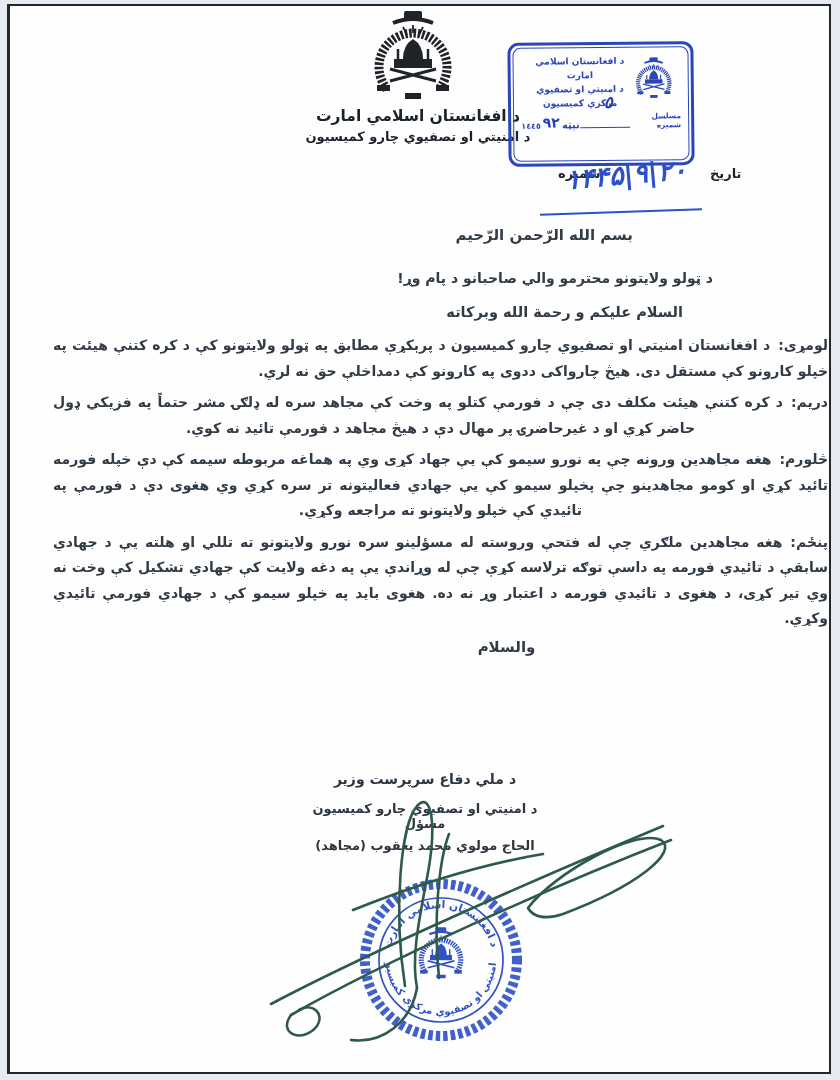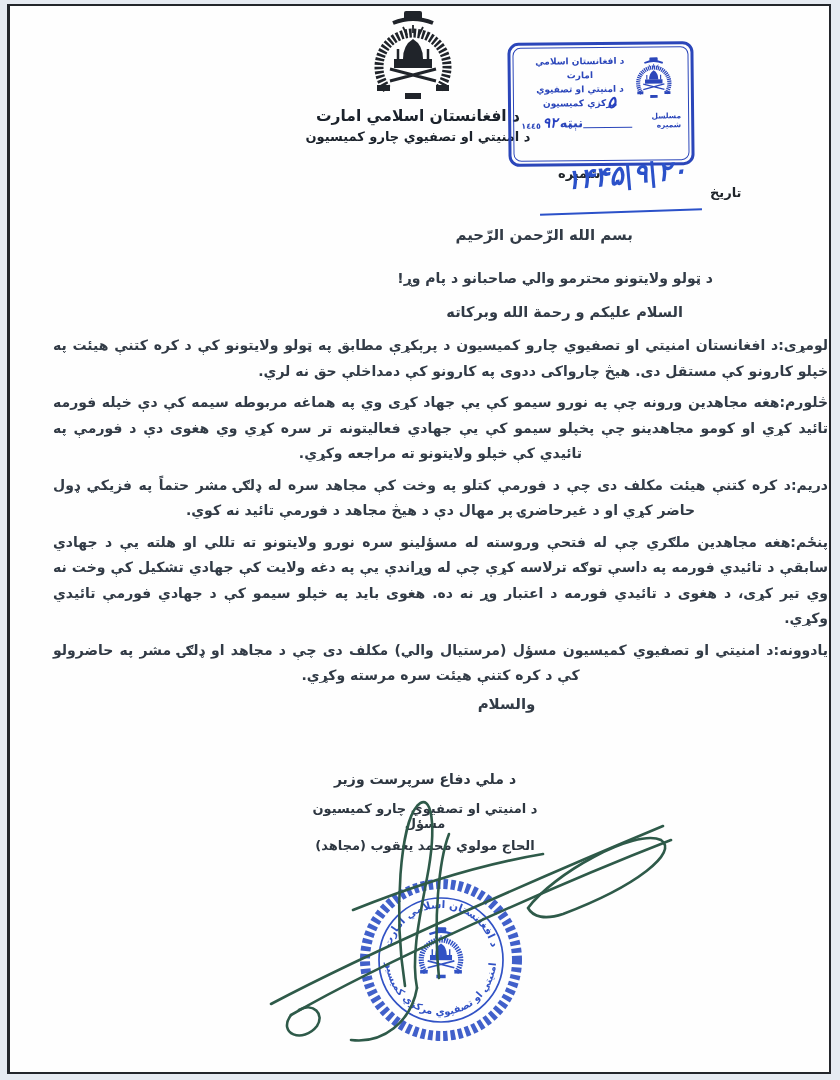--- a/index.html
+++ b/index.html
@@ -18,38 +18,38 @@
   .sb-top{display:flex;align-items:flex-start;padding:9px 8px 0 8px;}
   .sb-text{width:62%;text-align:center;font-weight:bold;}
   .sb-text div{font-size:9px;line-height:14px;}
   .sb-emblem{width:46px;height:52px;margin-right:6px;color:#2b46ba;}
   .sb-bottom{display:flex;justify-content:space-between;align-items:flex-end;padding:2px 10px 7px 10px;}
   .sb-serial{position:relative;display:flex;align-items:flex-end;font-size:7.5px;font-weight:bold;}
   .sb-line{display:inline-block;width:62px;border-bottom:1.6px solid #2b46ba;margin:0 4px 2px 0;}
   .sb-five{position:absolute;left:24px;top:-20px;font-size:17px;font-weight:bold;color:#2740c0;font-style:italic;}
   .sb-date{display:flex;direction:ltr;align-items:flex-end;gap:2px;font-weight:bold;}
   .sb-year{font-size:8px;}
-  .sb-num{font-size:14px;font-style:italic;color:#2740c0;}
-  .sb-datelabel{font-size:13px;}
+  .sb-num{font-size:14px;color:#2740c0;}
+  .sb-datelabel{font-size:10px;}
   
   .ref-number{position:absolute;left:548px;top:160px;font-size:13px;font-weight:bold;color:#20252b;z-index:1;}
-  .ref-date{position:absolute;left:700px;top:179px;font-size:13px;font-weight:bold;color:#20252b;z-index:2;}
+  .ref-date{position:absolute;left:700px;top:160px;font-size:13px;font-weight:bold;color:#20252b;z-index:2;}
   .hand-date{position:absolute;left:526px;top:153px;width:180px;font-size:27px;font-weight:bold;
     font-style:italic;color:#2b51c9;transform:rotate(-5deg);direction:ltr;text-align:center;z-index:4;letter-spacing:2px;}
   .hand-underline{position:absolute;left:530px;top:205px;width:162px;border-top:2px solid #2b51c9;
     transform:rotate(-2deg);z-index:4;}
   
   .body-col{position:absolute;left:43px;top:212px;width:775px;color:#323b46;font-weight:bold;font-size:14px;}
   .bismillah{margin:4px 195px 0 0;font-size:15px;line-height:26px;}
   .addressee{margin:17px 115px 0 0;line-height:26px;}
   .salutation{margin:8px 145px 8px 0;font-size:14.5px;line-height:26px;}
   .para{margin:0 0 6px 0;line-height:25.5px;text-align:justify;text-align-last:right;}
   .para.first{margin-top:10px;}
   .para.center-last{text-align-last:center;}
-  .plabel{margin-left:0;}
+  .plabel{margin-left:8px;}
   .plabel:empty{margin:0;}
   .closing{margin-top:4px;text-align:center;position:relative;left:66px;font-size:15px;}
   
   .sig-block{position:absolute;left:280px;top:765px;width:270px;text-align:center;color:#2d3640;z-index:3;}
   .sig-block .s1{font-size:14px;font-weight:bold;}
   .sig-block .s2{font-size:13px;font-weight:bold;margin-top:14px;}
   .sig-block .s3{font-size:13px;font-weight:bold;margin-top:7px;}
   
   .round-stamp{position:absolute;left:336px;top:866px;width:200px;height:185px;z-index:4;color:#3152c5;}
   .scrawl{position:absolute;left:223px;top:784px;width:470px;height:292px;z-index:5;pointer-events:none;}
@@ -117,24 +117,23 @@
   <div class="ref-date">تاریخ</div>
   <div class="hand-date">۱۴۴۵|۹|۲۰</div>
   <div class="hand-underline"></div>
 
   <div class="body-col">
     <div class="bismillah">بسم الله الرّحمن الرّحیم</div>
     <div class="addressee">د ټولو ولایتونو محترمو والي صاحبانو د پام وړ!</div>
     <div class="salutation">السلام علیکم و رحمة الله وبرکاته</div>
 
     <p class="para"><span class="plabel">لومړی:</span><span>د افغانستان امنیتي او تصفیوي چارو کمیسیون د پرېکړې مطابق په ټولو ولایتونو کې د کره کتنې هیئت په خپلو کارونو کې مستقل دی. هیڅ چارواکی ددوی په کارونو کې دمداخلې حق نه لري.</span></p>
+    <p class="para center-last"><span class="plabel">دریم:</span><span>د کره کتنې هیئت مکلف دی چې د فورمې کتلو په وخت کې مجاهد سره له ډلګۍ مشر حتماً په فزیکي ډول حاضر کړي او د غیرحاضرۍ پر مهال دې د هیڅ مجاهد د فورمې تائید نه کوي.</span></p>
     <p class="para center-last"><span class="plabel">څلورم:</span><span>هغه مجاهدین ورونه چې په نورو سیمو کې یې جهاد کړی وي په هماغه مربوطه سیمه کې دې خپله فورمه تائید کړي او کومو مجاهدینو چې پخپلو سیمو کې یې جهادي فعالیتونه تر سره کړي وي هغوی دې د فورمې په تائیدي کې خپلو ولایتونو ته مراجعه وکړي.</span></p>
-    <p class="para center-last"><span class="plabel">دریم:</span><span>د کره کتنې هیئت مکلف دی چې د فورمې کتلو په وخت کې مجاهد سره له ډلګۍ مشر حتماً په فزیکي ډول حاضر کړي او د غیرحاضرۍ پر مهال دې د هیڅ مجاهد د فورمې تائید نه کوي.</span></p>
     <p class="para"><span class="plabel">پنځم:</span><span>هغه مجاهدین ملګري چې له فتحې وروسته له مسؤلینو سره نورو ولایتونو ته تللي او هلته یې د جهادي سابقې د تائیدي فورمه په داسې توګه ترلاسه کړې چې له وړاندې یې په دغه ولایت کې جهادي تشکیل کې وخت نه وي تیر کړی، د هغوی د تائیدي فورمه د اعتبار وړ نه ده. هغوی باید په خپلو سیمو کې د جهادي فورمې تائیدي وکړي.</span></p>
-    <p class="para center-last"><span class="plabel">یادوونه:</span><span>د امنیتي او تصفیوي کمیسیون مسؤل (مرستیال والي) مکلف دی چې د مجاهد او ډلګۍ مشر په حاضرولو کې د کره کتنې هیئت سره مرسته وکړي.</span></p>
 
     <div class="closing">والسلام</div>
   </div>
 
   <div class="sig-block">
     <div class="s1">د ملي دفاع سرپرست وزیر</div>
     <div class="s2">د امنیتي او تصفیوي چارو کمیسیون مسؤل</div>
     <div class="s3">الحاج مولوي محمد یعقوب (مجاهد)</div>
   </div>
 

